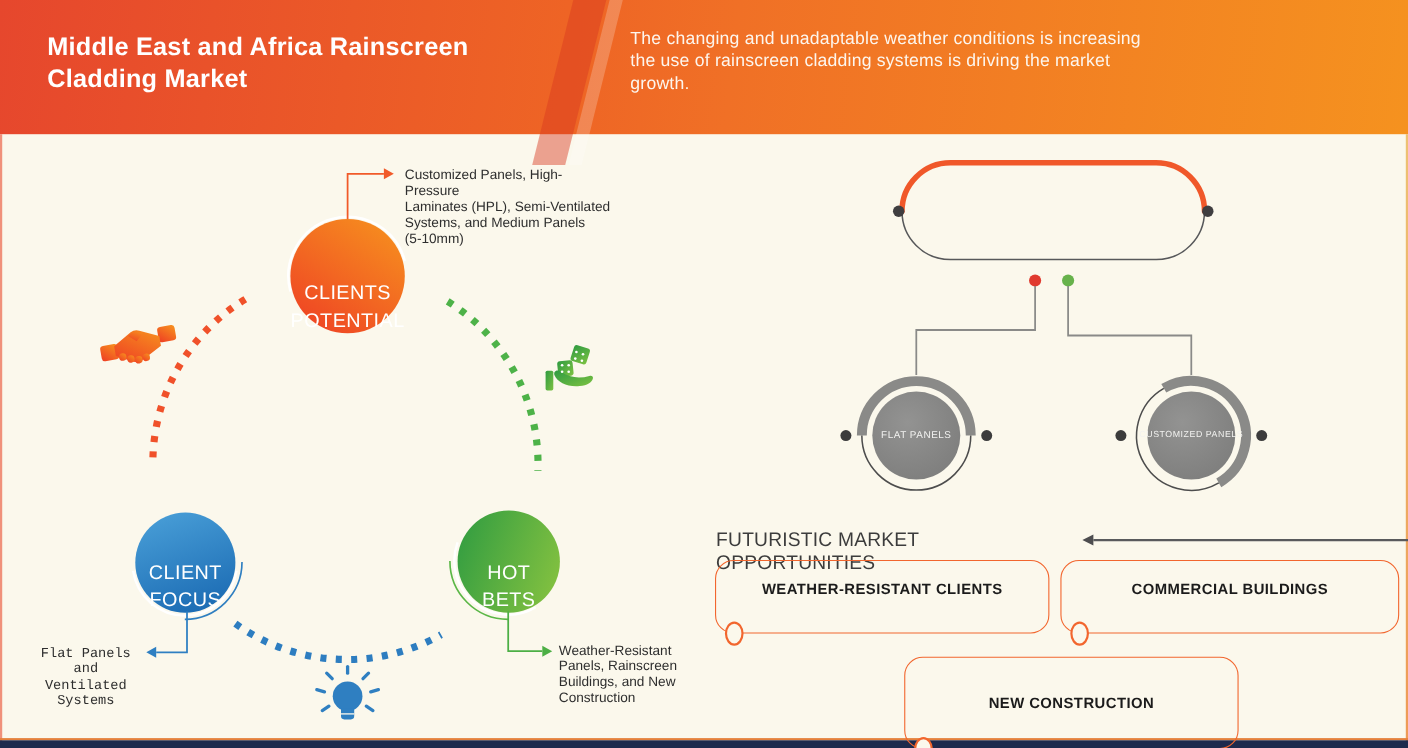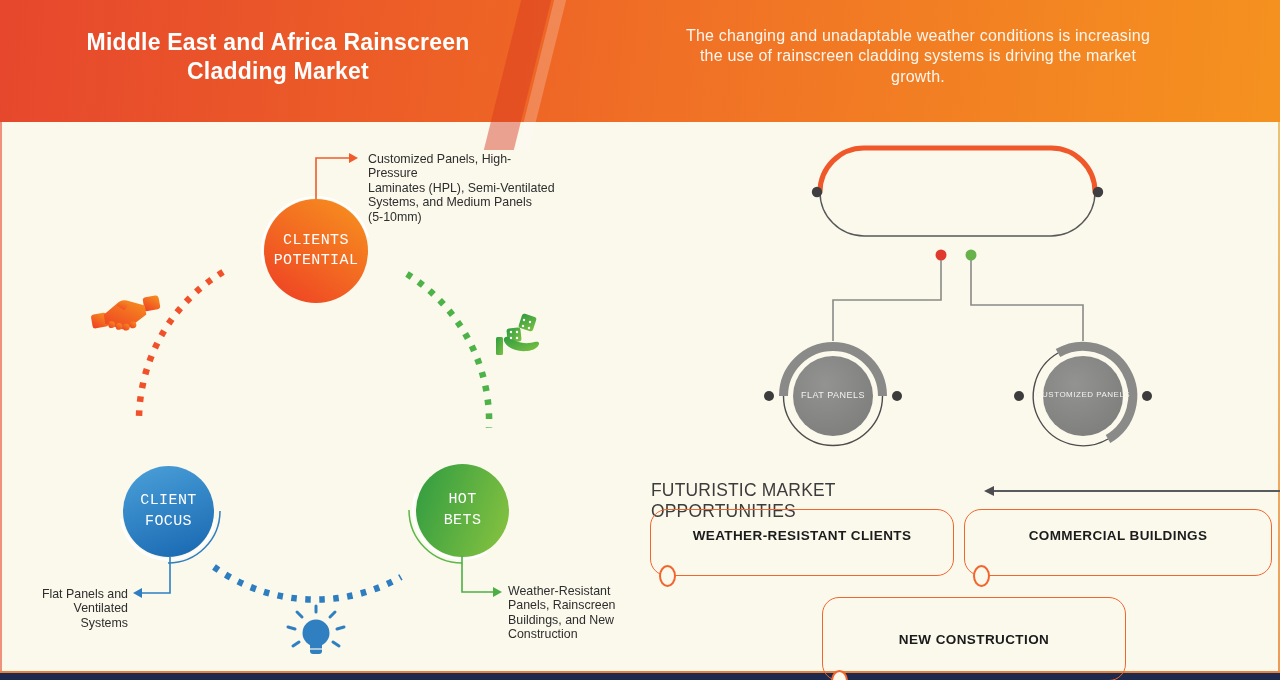--- a/index.html
+++ b/index.html
@@ -3,51 +3,51 @@
 <meta charset="utf-8">
 <style>
   html,body{margin:0;padding:0;background:#888;}
   #stage{position:relative;width:1280px;height:680px;overflow:hidden;
          font-family:"Liberation Sans",sans-serif;background:#fbf8ec;}
   .abs{position:absolute;}
   .pre{white-space:pre-line;}
 
   
   #header{left:0;top:0;width:1280px;height:122px;
-          background:linear-gradient(97deg,#e6472d 0%,#ee6425 40%,#f07026 52%,#f5921f 100%);text-align:center;}
+          background:linear-gradient(97deg,#e6472d 0%,#ee6425 40%,#f07026 52%,#f5921f 100%);}
   .hdr-band1{left:505px;top:-20px;width:30px;height:170px;background:rgba(216,55,30,.45);
              transform:skewX(-14deg);}
   .hdr-band2{left:538px;top:-20px;width:12px;height:170px;background:rgba(255,255,255,.22);
              transform:skewX(-14deg);}
   #page-title{left:43px;top:28px;width:470px;color:#ffffff;font-size:23px;font-weight:bold;
               line-height:1.27;letter-spacing:.2px;}
   #page-subtitle{left:573px;top:26px;width:690px;color:#fdf6ee;font-size:16px;
                  line-height:1.27;letter-spacing:.2px;}
 
   
   #frame-left{left:0;top:122px;width:2px;height:558px;background:#f0917b;}
   #frame-right{left:1278px;top:122px;width:2px;height:558px;
                background:linear-gradient(#edc273,#ee9a55);}
   #footer-line{left:0;top:671px;width:1280px;height:2px;background:#e5813c;}
   #footer-bar{left:0;top:673px;width:1280px;height:7px;background:#1d2a4d;}
 
   
-  .cycle-node{border-radius:50%;display:flex;align-items:center;justify-content:center;
-              text-align:center;color:#fff;font-size:15px;line-height:1.35;
-              letter-spacing:.4px;z-index:2;font-family:Liberation Mono, monospace;}
+  .cycle-node{border-radius:50%;display:flex;align-items:flex-end;justify-content:center;
+              text-align:center;color:#fff;font-size:18px;line-height:1.35;
+              letter-spacing:.4px;z-index:2;}
   #node-clients-potential{left:264px;top:199px;width:104px;height:104px;
      background:linear-gradient(215deg,#f7941e 0%,#f26522 55%,#ee3c24 100%);}
   #node-client-focus{left:123px;top:466px;width:91px;height:91px;
      background:linear-gradient(160deg,#4ba1d9 0%,#1c6cb4 90%);}
   #node-hot-bets{left:416px;top:464px;width:93px;height:93px;
      background:linear-gradient(110deg,#2e9b41 0%,#8ac440 100%);}
 
   .annotation{font-size:12.4px;line-height:1.16;color:#2e2e2e;z-index:3;}
   #ann-clients-potential{left:368px;top:152px;width:190px;text-align:left;}
-  #ann-client-focus{left:28px;top:587px;width:100px;text-align:right;}
+  #ann-client-focus{left:28px;top:587px;width:100px;text-align:center;font-family:Liberation Mono, monospace;}
   #ann-hot-bets{left:508px;top:584px;width:130px;text-align:left;}
 
   
   #focused-pill{left:832px;top:159px;width:251px;height:65px;border-radius:33px;
      background:linear-gradient(180deg,#f4742c 0%,#ee5a27 100%);
      border:3px solid #ffffff;box-sizing:border-box;
      box-shadow:0 4px 7px rgba(130,45,0,.3);
      display:flex;align-items:center;justify-content:center;z-index:2;}
   #focused-pill span{color:#fff;font-size:20px;font-weight:bold;letter-spacing:.3px;}
 

